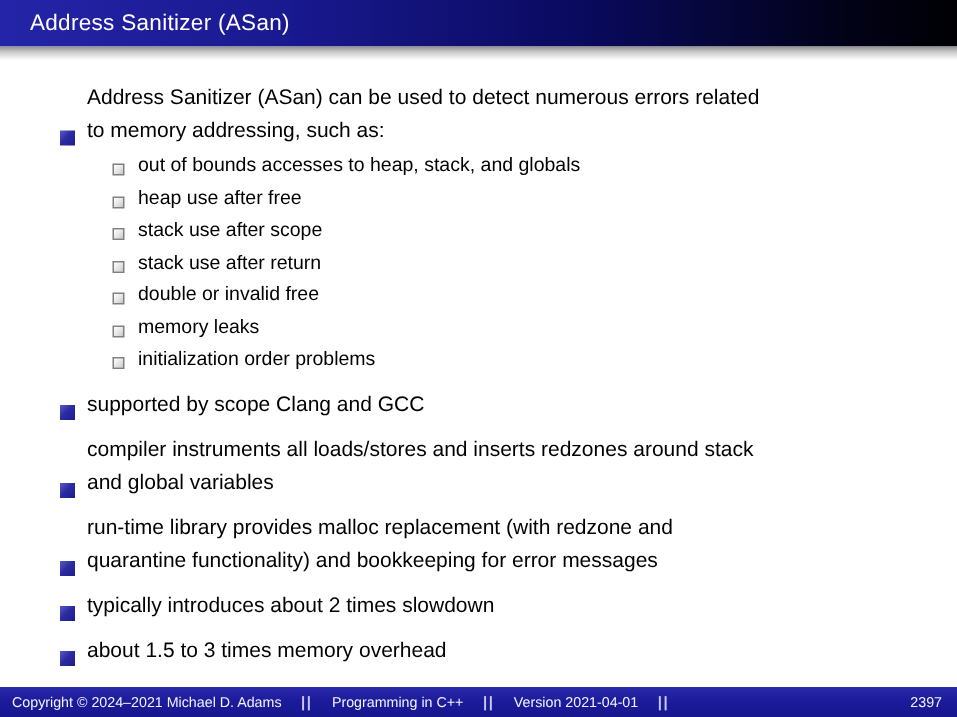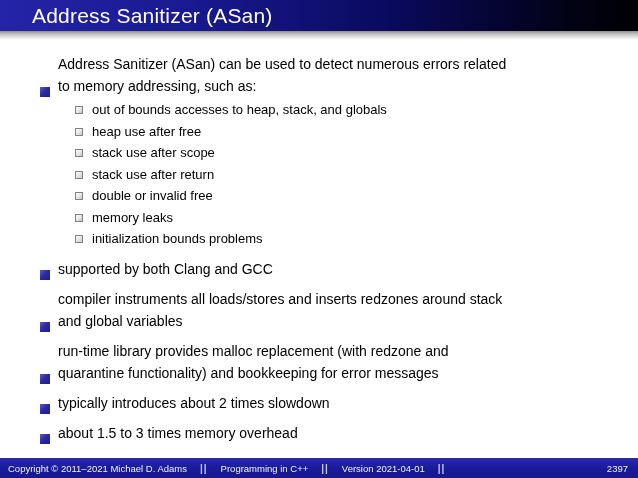--- a/index.html
+++ b/index.html
@@ -17,22 +17,22 @@
   .headline {
     position: absolute;
     top: 0; left: 0; right: 0;
     height: 31px;
     background: linear-gradient(to right, #2424a8 0%, #191990 30%, #0a0a60 60%, #020218 88%, #000004 100%);
     display: flex;
     align-items: center;
   }
   .headline-title {
     color: #ffffff;
-    font-size: 21px;
-    padding-left: 32px;
+    font-size: 15px;
+    padding-left: 20px;
     letter-spacing: 0.2px;
     white-space: nowrap;
   }
   .headline-shadow {
     position: absolute;
     top: 31px; left: 0; right: 0;
     height: 9px;
     background: linear-gradient(to bottom, #8f8f8f 0%, #c9c9c9 40%, #ffffff 100%);
   }
 
@@ -50,21 +50,21 @@
     width: 10px; height: 10px;
     margin: 6px 8px 0 0;
     background: linear-gradient(135deg, #5a5ac4 0%, #2c2ca2 45%, #1d1d8c 100%);
   }
   .txt1 {
     font-size: 14px;
     line-height: 22px;
     white-space: pre-line;
   }
   ul.lvl2 { list-style: none; margin: 2px 0 3px 0; padding: 0 0 0 35px; }
-  ul.lvl2 > li { display: flex; align-items: flex-start; }
+  ul.lvl2 > li { display: flex; align-items: center; }
   .sq2 {
     flex: 0 0 auto;
     width: 6px; height: 6px;
     margin: 7px 9px 0 0;
     border: 1px solid #808080;
     background: linear-gradient(135deg, #ffffff 0%, #e2e2e2 60%, #c6c6c6 100%);
   }
   .txt2 {
     font-size: 13px;
     line-height: 21.5px;
@@ -138,29 +138,29 @@
           <li>
             <span class="sq2"></span>
             <span class="txt2">double or invalid free</span>
           </li>
           <li>
             <span class="sq2"></span>
             <span class="txt2">memory leaks</span>
           </li>
           <li>
             <span class="sq2"></span>
-            <span class="txt2">initialization bounds problems</span>
+            <span class="txt2">initialization order problems</span>
           </li>
         </ul>
       </li>
 
       <li>
         <div class="item1">
           <span class="sq1"></span>
-          <span class="txt1">supported by both Clang and GCC</span>
+          <span class="txt1">supported by scope Clang and GCC</span>
         </div>
       </li>
 
       <li>
         <div class="item1">
           <span class="sq1"></span>
           <span class="txt1">compiler instruments all loads/stores and inserts redzones around stack
 and global variables</span>
         </div>
       </li>
@@ -185,21 +185,21 @@
           <span class="sq1"></span>
           <span class="txt1">about 1.5 to 3 times memory overhead</span>
         </div>
       </li>
 
     </ul>
   </div>
 
   <div class="footline">
     <div class="foot-left">
-      <span>Copyright © 2011–2021 Michael D. Adams</span>
+      <span>Copyright © 2024–2021 Michael D. Adams</span>
       <span class="foot-sep">||</span>
       <span>Programming in C++</span>
       <span class="foot-sep">||</span>
       <span>Version 2021-04-01</span>
       <span class="foot-sep">||</span>
     </div>
     <span class="foot-page">2397</span>
   </div>
 
 </div>

